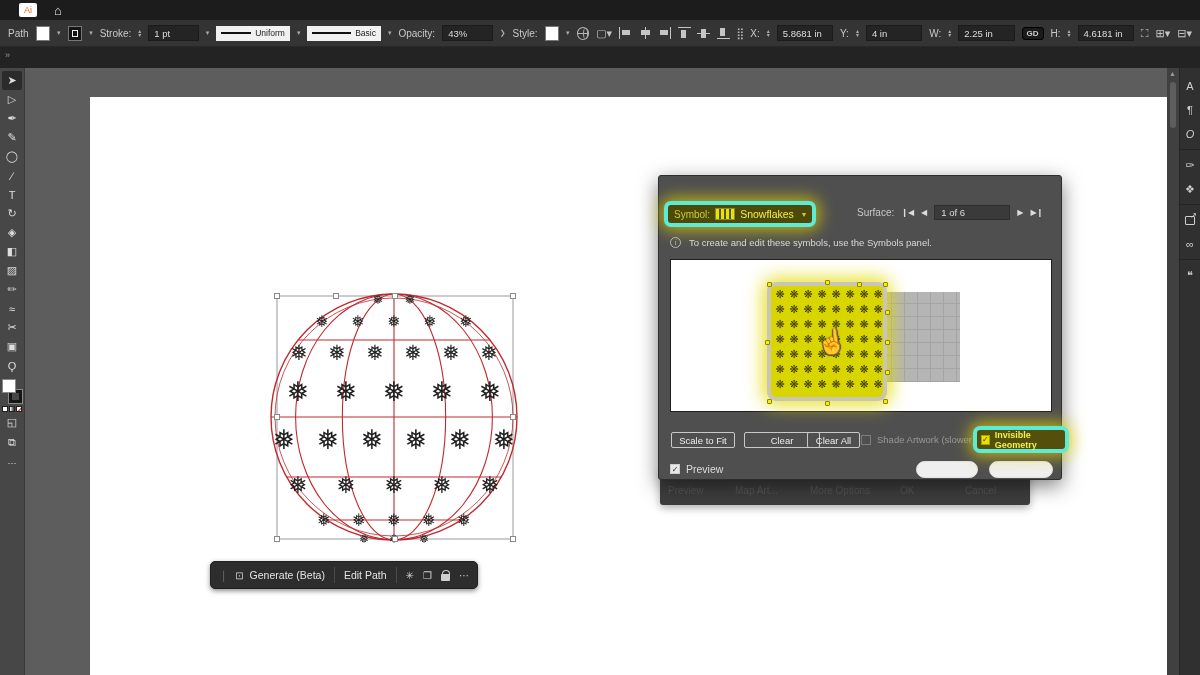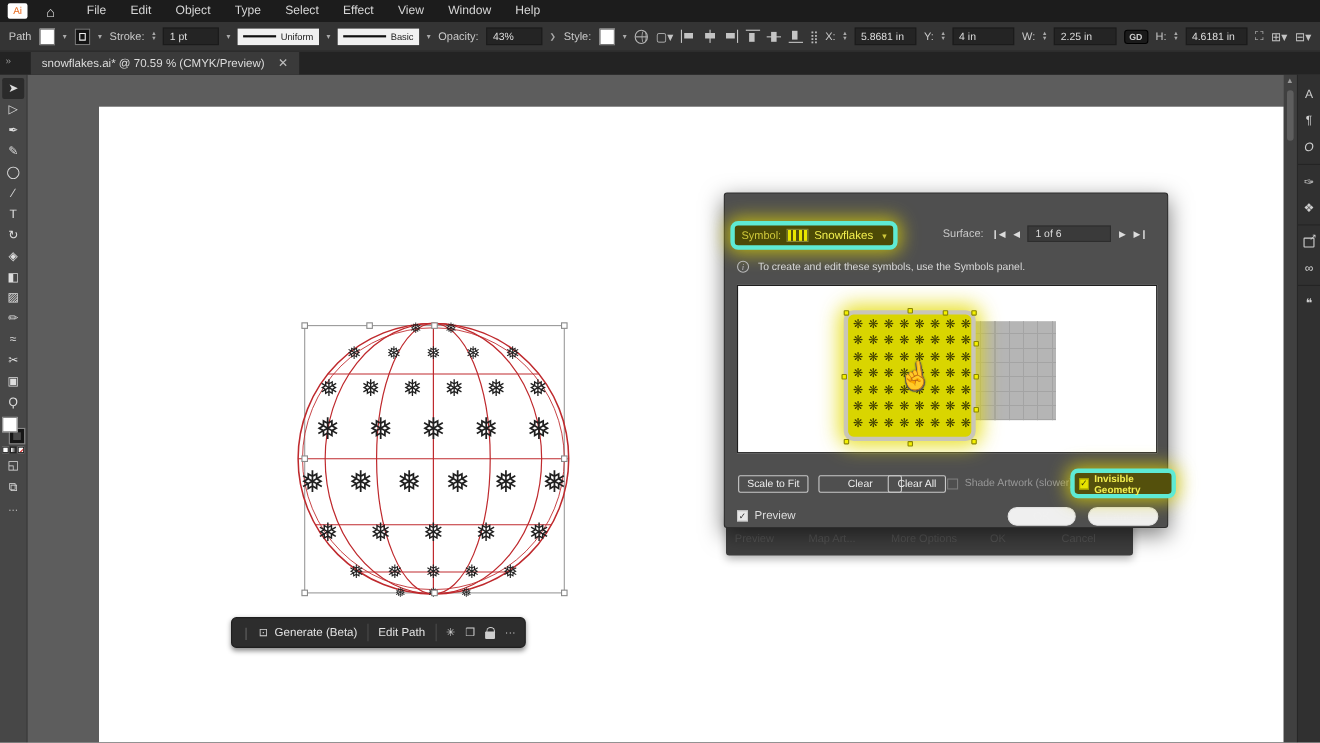--- a/index.html
+++ b/index.html
@@ -1,21 +1,21 @@
 <!DOCTYPE html>
 <html><head>
 <meta charset="utf-8">
 <style>
   *{margin:0;padding:0;box-sizing:border-box}
   body{background:#222;font-family:"Liberation Sans",sans-serif}
   #root{position:relative;width:1200px;height:675px;background:#5d5d5d;overflow:hidden;font-family:"Liberation Sans",sans-serif}
 
   
   .menubar{position:absolute;top:0;left:0;right:0;height:20px;background:#1c1c1c;display:flex;align-items:center;z-index:30}
-  .ai-logo{width:18px;height:14px;background:#ffffff;border-radius:2px;color:#e8691c;font-size:9px;font-weight:normal;display:flex;align-items:center;justify-content:center;margin-left:7px}
+  .ai-logo{width:18px;height:14px;background:#ffffff;border-radius:2px;color:#e8691c;font-size:9px;font-weight:normal;display:flex;align-items:center;justify-content:center;margin-left:19px}
   .home-ic{color:#e9e9e9;font-size:13px;margin:0 18px 0 17px;line-height:1}
   .menu-item{font-size:11px;color:#d6d6d6;padding:0 11px;line-height:20px;cursor:default}
 
   
   .controlbar{position:absolute;top:20px;left:0;right:0;height:27px;background:#343434;border-bottom:1px solid #282828;display:flex;align-items:center;font-size:10px;color:#c9c9c9;gap:7px;padding:0 8px;z-index:29;white-space:nowrap}
   .cb-label{color:#c9c9c9}
   .swatch{width:15px;height:15px;border:1px solid #777;background:#fff;display:inline-block}
   .swatch.stroke-sw{background:#141414;box-shadow:inset 0 0 0 3px #141414,inset 0 0 0 4px #f0f0f0}
   .chev{color:#aaa;font-size:7px}
   .stepper{display:inline-flex;flex-direction:column;line-height:4px;font-size:6px;color:#aaa}
@@ -119,31 +119,20 @@
   .pill-btn{position:absolute;top:285px;height:17px;border:1.5px solid #e2e2e2;border-radius:10px;color:#f0f0f0;font-size:10.5px;display:flex;align-items:center;justify-content:center}
 </style>
 </head>
 <body>
 
 <div id="root">
 
   <div class="menubar">
     <div class="ai-logo">Ai</div>
     <div class="home-ic">⌂</div>
-    <div id="menu-items" style="display:flex">
-        <span class="menu-item">File</span>
-        <span class="menu-item">Edit</span>
-        <span class="menu-item">Object</span>
-        <span class="menu-item">Type</span>
-        <span class="menu-item">Select</span>
-        <span class="menu-item">Effect</span>
-        <span class="menu-item">View</span>
-        <span class="menu-item">Window</span>
-        <span class="menu-item">Help</span>
-      </div>
   </div>
 
   <div class="controlbar">
     <span class="cb-label">Path</span>
     <span class="swatch"></span>
       <span class="chev">▾</span>
     <span class="swatch stroke-sw"></span>
       <span class="chev">▾</span>
     <span class="cb-label">Stroke:</span>
     <span class="stepper">
@@ -214,24 +203,20 @@
     <span class="field w58">
         <span>4.6181 in</span>
       </span>
     <span class="cb-ic">⛶</span>
     <span class="cb-ic">⊞▾</span>
     <span class="cb-ic">⊟▾</span>
   </div>
 
   <div class="tabbar">
     <span class="tab-overflow">»</span>
-    <div class="doc-tab">
-      <span>snowflakes.ai* @ 70.59 % (CMYK/Preview)</span>
-      <span class="tab-close">✕</span>
-    </div>
   </div>
 
   <div class="toolbar">
     <div id="tools">
         <div class="tool active">➤</div>
         <div class="tool">▷</div>
         <div class="tool">✒</div>
         <div class="tool">✎</div>
         <div class="tool">◯</div>
         <div class="tool">∕</div>

